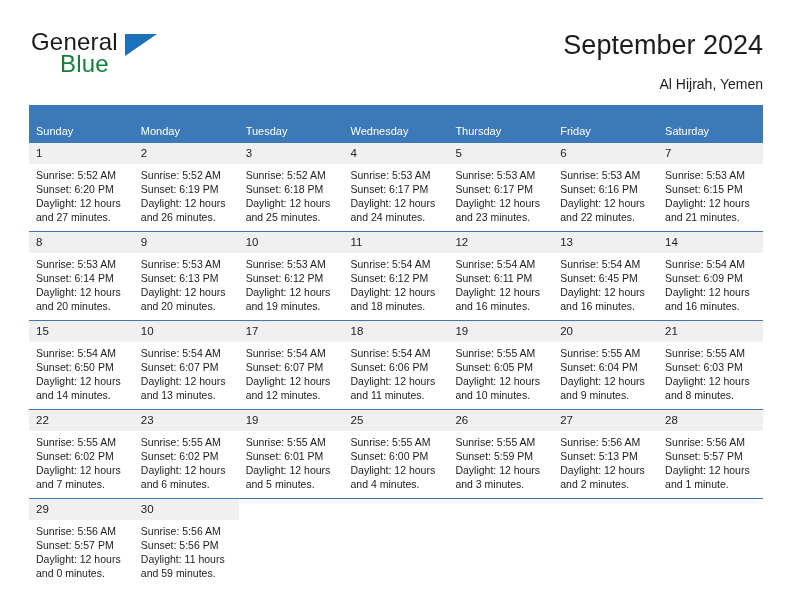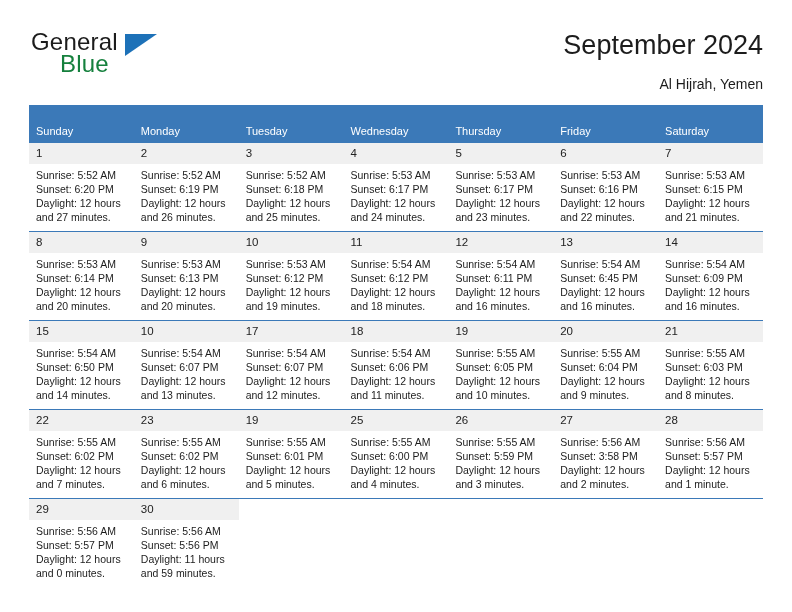--- a/index.html
+++ b/index.html
@@ -408,21 +408,21 @@
               <div>Sunrise: 5:55 AM</div>
               <div>Sunset: 5:59 PM</div>
               <div>Daylight: 12 hours</div>
               <div>and 3 minutes.</div>
             </div>
           </td>
           <td>
             <div class="daynum">27</div>
             <div class="details">
               <div>Sunrise: 5:56 AM</div>
-              <div>Sunset: 3:58 PM</div>
+              <div>Sunset: 5:13 PM</div>
               <div>Daylight: 12 hours</div>
               <div>and 2 minutes.</div>
             </div>
           </td>
           <td>
             <div class="daynum">28</div>
             <div class="details">
               <div>Sunrise: 5:56 AM</div>
               <div>Sunset: 5:57 PM</div>
               <div>Daylight: 12 hours</div>

